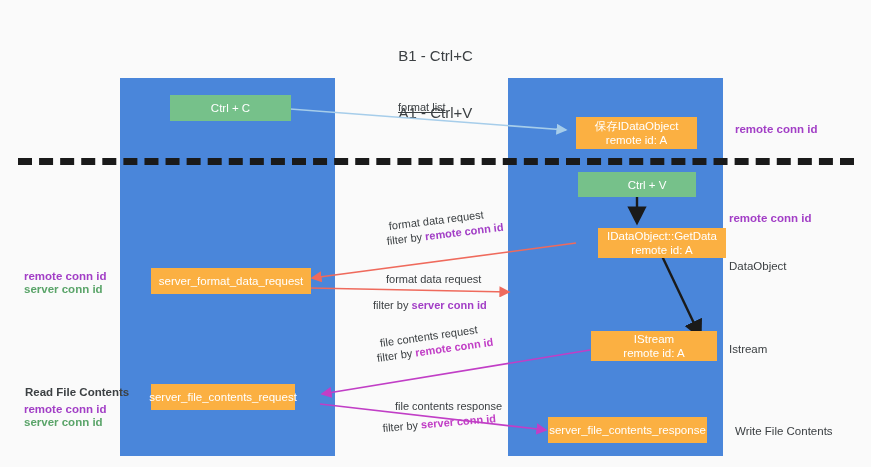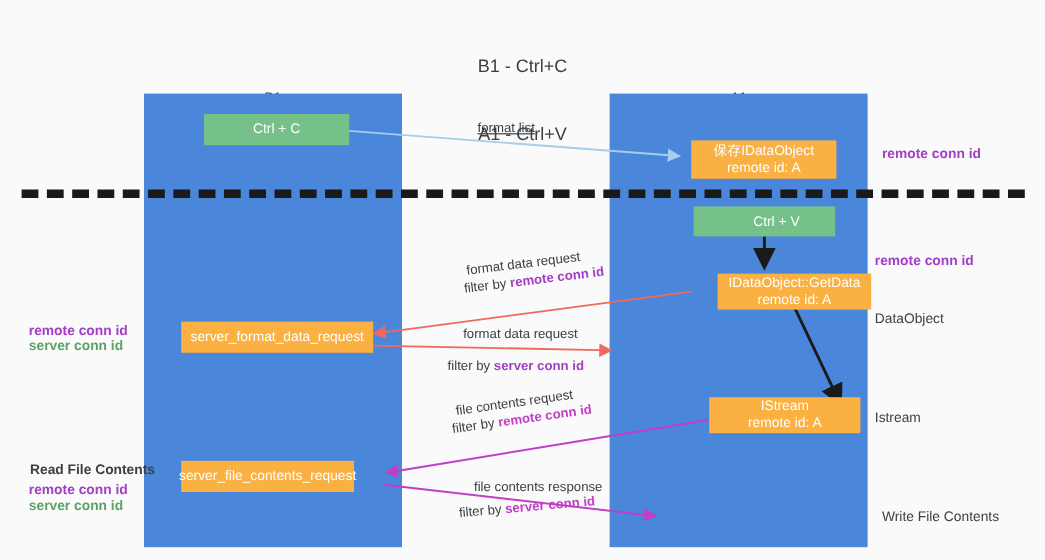--- a/index.html
+++ b/index.html
@@ -178,20 +178,23 @@
     <span>IDataObject::GetData</span>
     <span>remote id: A</span>
   </div>
 
 
   <div class="node orange" style="left:591px; top:331px; width:126px; height:30px;">
     <span>IStream</span>
     <span>remote id: A</span>
   </div>
 
+  <div class="node orange" style="left:548px; top:417px; width:159px; height:26px;">
+    <span>server_file_contents_response</span>
+  </div>
 
   <div class="edge-label" style="left:398px; top:100px;text-decoration:underline;">format list</div>
 
   <div class="edge-label" style="left:388px; top:219px; transform:rotate(-7deg); transform-origin:left top;">format data request</div>
   <div class="edge-label" style="left:386px; top:234px; transform:rotate(-7deg); transform-origin:left top;">
     <span>filter by </span><span class="hl-purple">remote conn id</span>
   </div>
 
   <div class="edge-label" style="left:386px; top:272px;">format data request</div>
   <div class="edge-label" style="left:373px; top:298px;">

